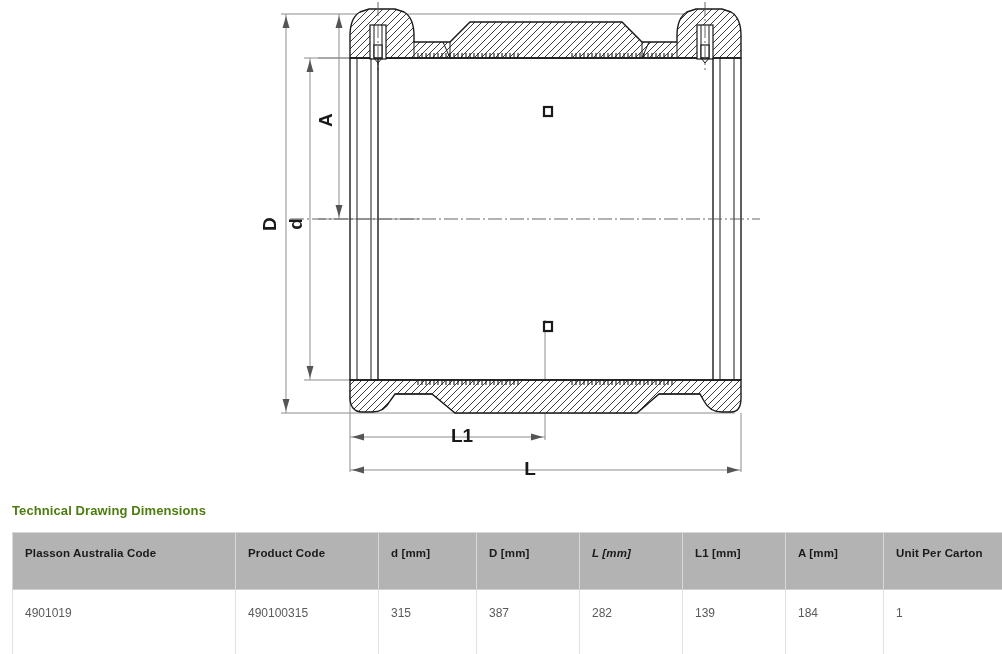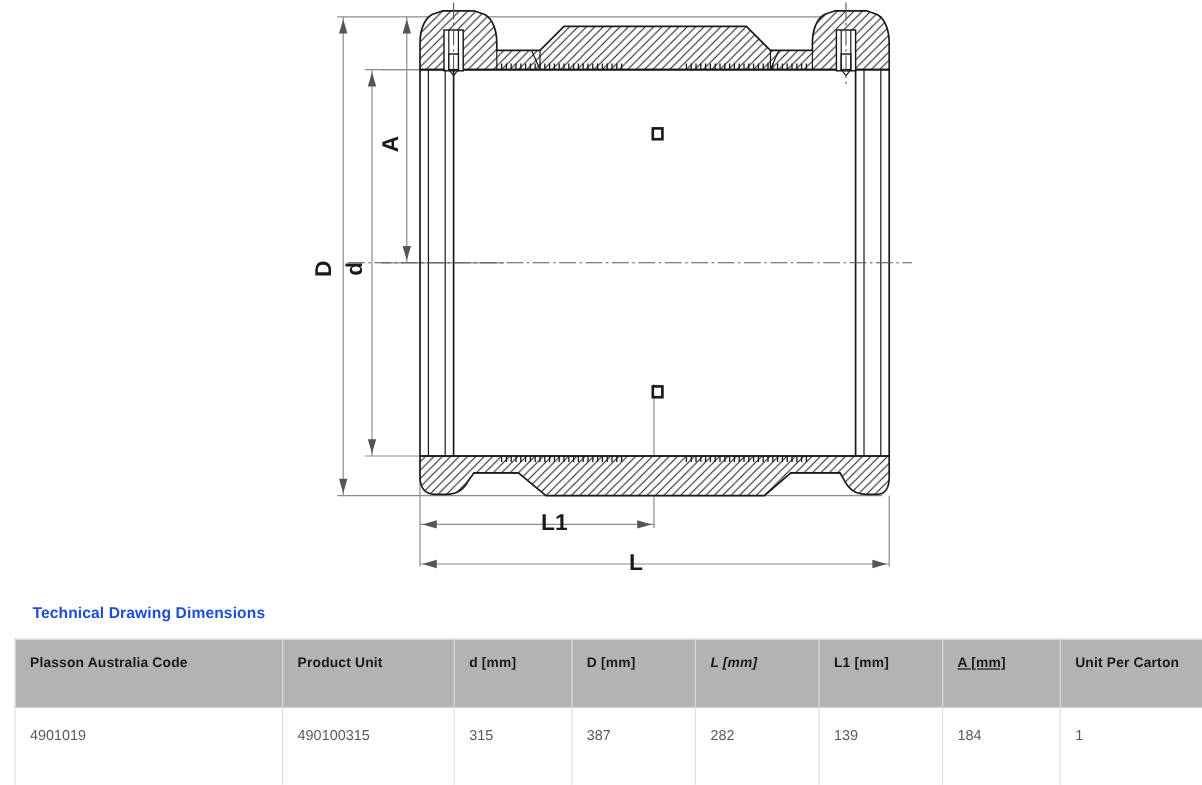--- a/index.html
+++ b/index.html
@@ -34,24 +34,23 @@
   
   #dimensions-section {
     position: absolute;
     left: 0;
     top: 497px;
     width: 1002px;
   }
   #dimensions-title {
     font-size: 13px;
     font-weight: bold;
-    color: #1d4ed8;
+    color: #4d7c0f;
     padding: 6px 0 0 12px;
     letter-spacing: 0.1px;
-    margin-left: 15px;
   }
   #dimensions-table-wrap {
     padding: 14px 0 0 12px;
   }
   table.dim-table {
     border-collapse: collapse;
     width: 876px;
     table-layout: fixed;
     font-size: 12px;
   }
@@ -78,21 +77,21 @@
     border: 1px solid #e2e2e2;
     white-space: nowrap;
   }
   
   .col-code      { width: 200px; }
   .col-product   { width: 120px; }
   .col-d         { width: 75px; }
   .col-D         { width: 80px; }
   .col-L         { width: 80px; font-style: italic; }
   .col-L1        { width: 80px; }
-  .col-A         { width: 75px; text-decoration: underline; }
+  .col-A         { width: 75px; }
   .col-unit      { width: 140px; }
 
   
   .dl   { stroke: #8c8c8c; stroke-width: 1; fill: none; }        
   .obj  { stroke: #1a1a1a; stroke-width: 1.4; fill: none; }      
   .objt { stroke: #1a1a1a; stroke-width: 1;   fill: none; }      
   .cl   { stroke: #555555; stroke-width: 0.9; fill: none;
           stroke-dasharray: 14 3 2 3; }                           
   .hatch-fill { fill: url(#hatch45); stroke: #1a1a1a; stroke-width: 1.4; }
   .white-fill { fill: #ffffff; stroke: #1a1a1a; stroke-width: 1.2; }
@@ -320,21 +319,21 @@
 
   <div id="dimensions-section">
 
     <div id="dimensions-title">Technical Drawing Dimensions</div>
 
     <div id="dimensions-table-wrap">
       <table class="dim-table">
         <thead>
           <tr>
             <th class="col-code">Plasson Australia Code</th>
-            <th class="col-product">Product Unit</th>
+            <th class="col-product">Product Code</th>
             <th class="col-d">d [mm]</th>
             <th class="col-D">D [mm]</th>
             <th class="col-L">L [mm]</th>
             <th class="col-L1">L1 [mm]</th>
             <th class="col-A">A [mm]</th>
             <th class="col-unit">Unit Per Carton</th>
 
           </tr>
         </thead>
         <tbody>

